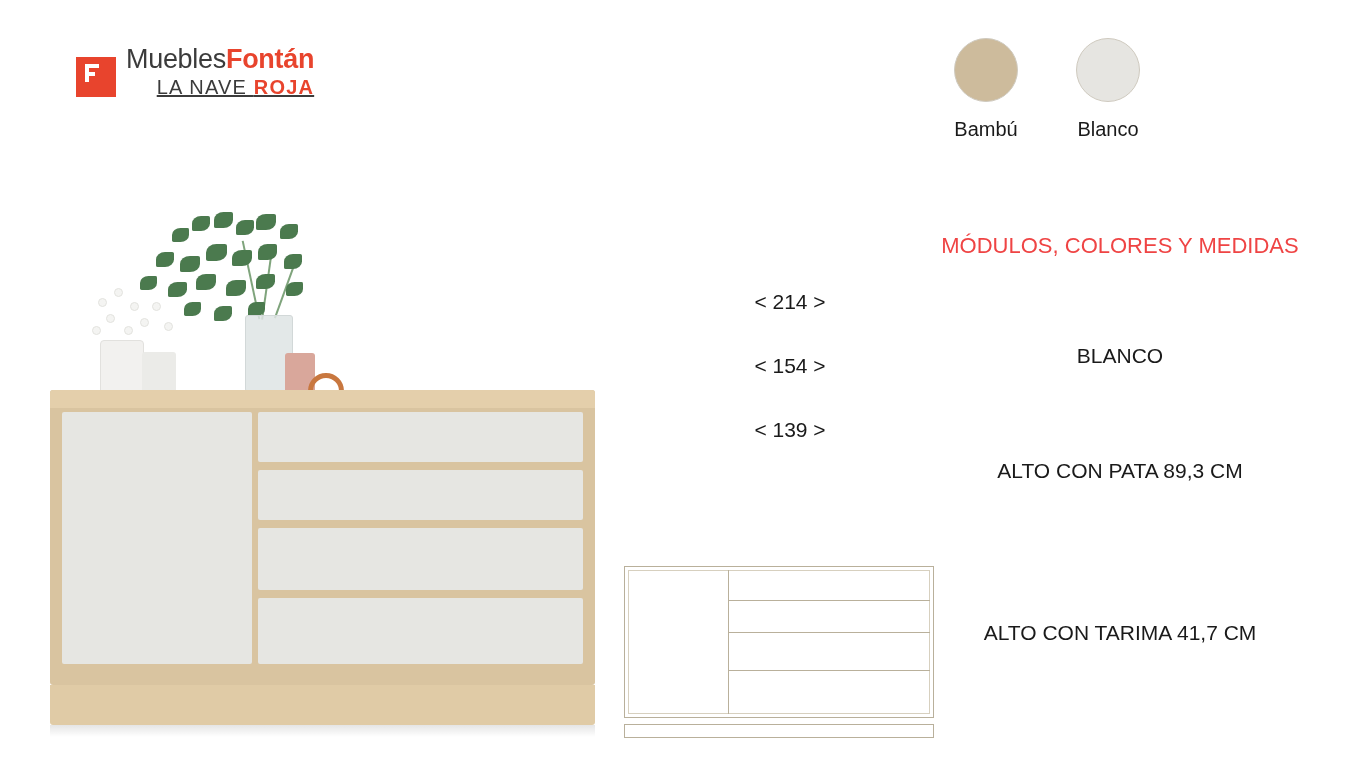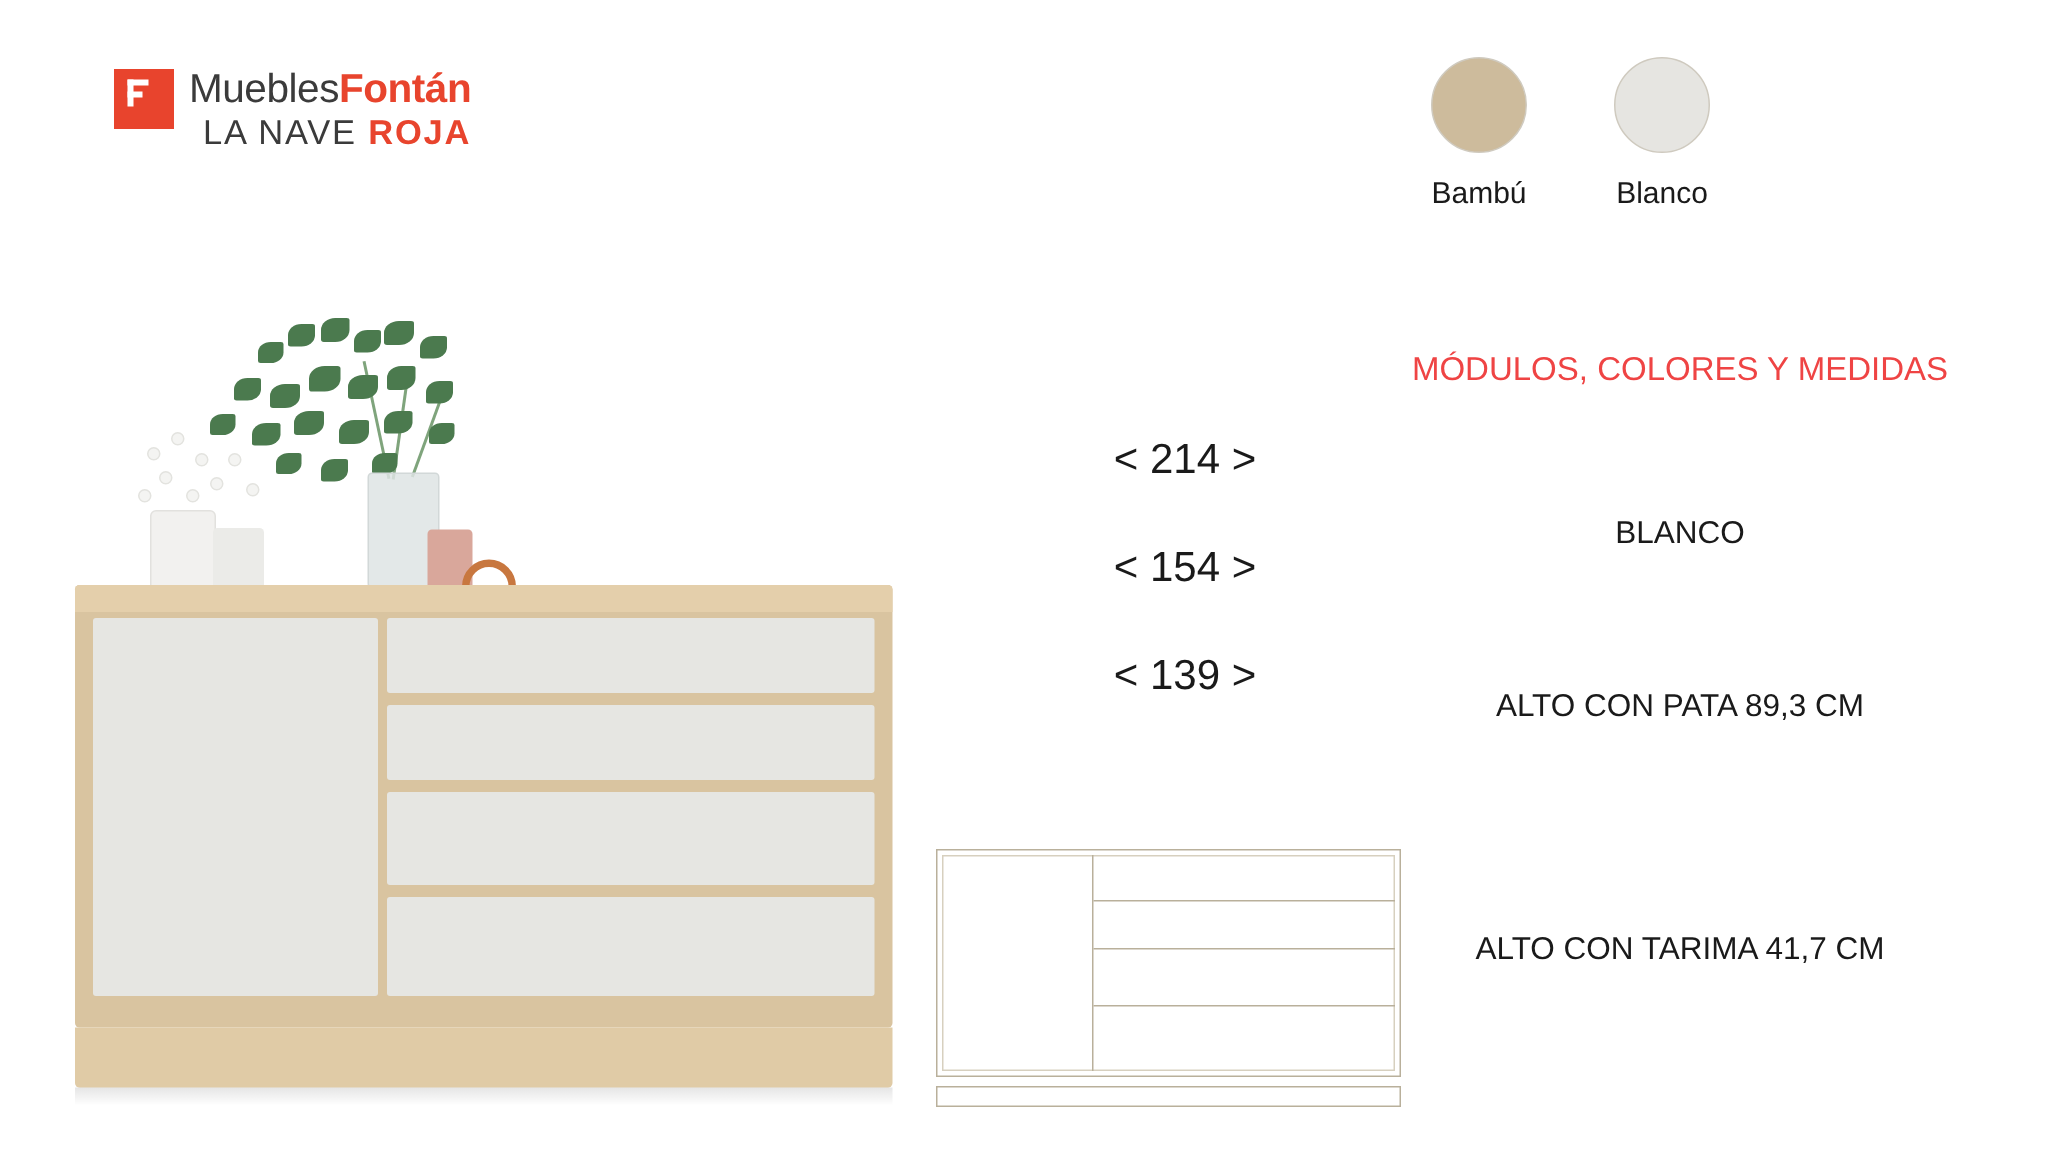--- a/index.html
+++ b/index.html
@@ -15,21 +15,21 @@
     overflow: hidden;
     position: relative;
   }
 
   
   .logo-block {
     position: absolute;
     left: 76px;
     top: 46px;
     display: flex;
-    align-items: flex-start;
+    align-items: flex-end;
   }
   .logo-mark {
     width: 40px;
     height: 40px;
     background: #e8442d;
     position: relative;
     margin-right: 10px;
     flex: none;
   }
   .logo-mark::before {
@@ -66,25 +66,26 @@
     letter-spacing: -0.3px;
     color: #3b3b3b;
     white-space: nowrap;
   }
   .logo-line1 .bold-red {
     font-weight: bold;
     color: #e8442d;
   }
   .logo-line2 {
     margin-top: 4px;
-    font-size: 23px;
+    font-size: 20px;
     letter-spacing: 1.2px;
     text-align: right;
     white-space: nowrap;
     color: #3b3b3b;
+    text-decoration: underline;
   }
   .logo-line2 .roja {
     color: #e8442d;
     font-weight: bold;
   }
 
   
   .swatches {
     position: absolute;
     left: 950px;
@@ -257,21 +258,21 @@
   }
 
   
   .widths {
     position: absolute;
     left: 700px;
     top: 290px;
     width: 180px;
   }
   .width-item {
-    font-size: 28px;
+    font-size: 21px;
     color: #1a1a1a;
     margin-bottom: 40px;
     text-align: center;
   }
 
   
   .tech {
     position: absolute;
     left: 624px;
     top: 566px;

